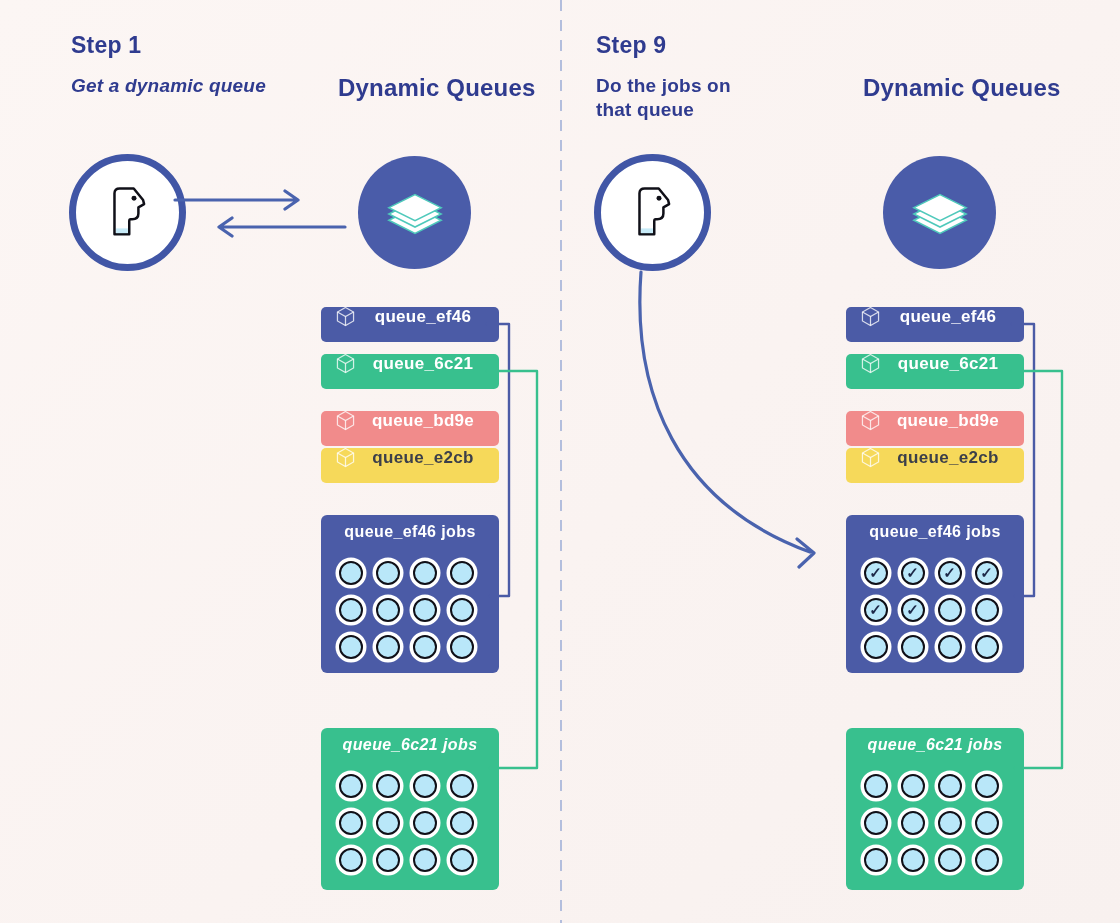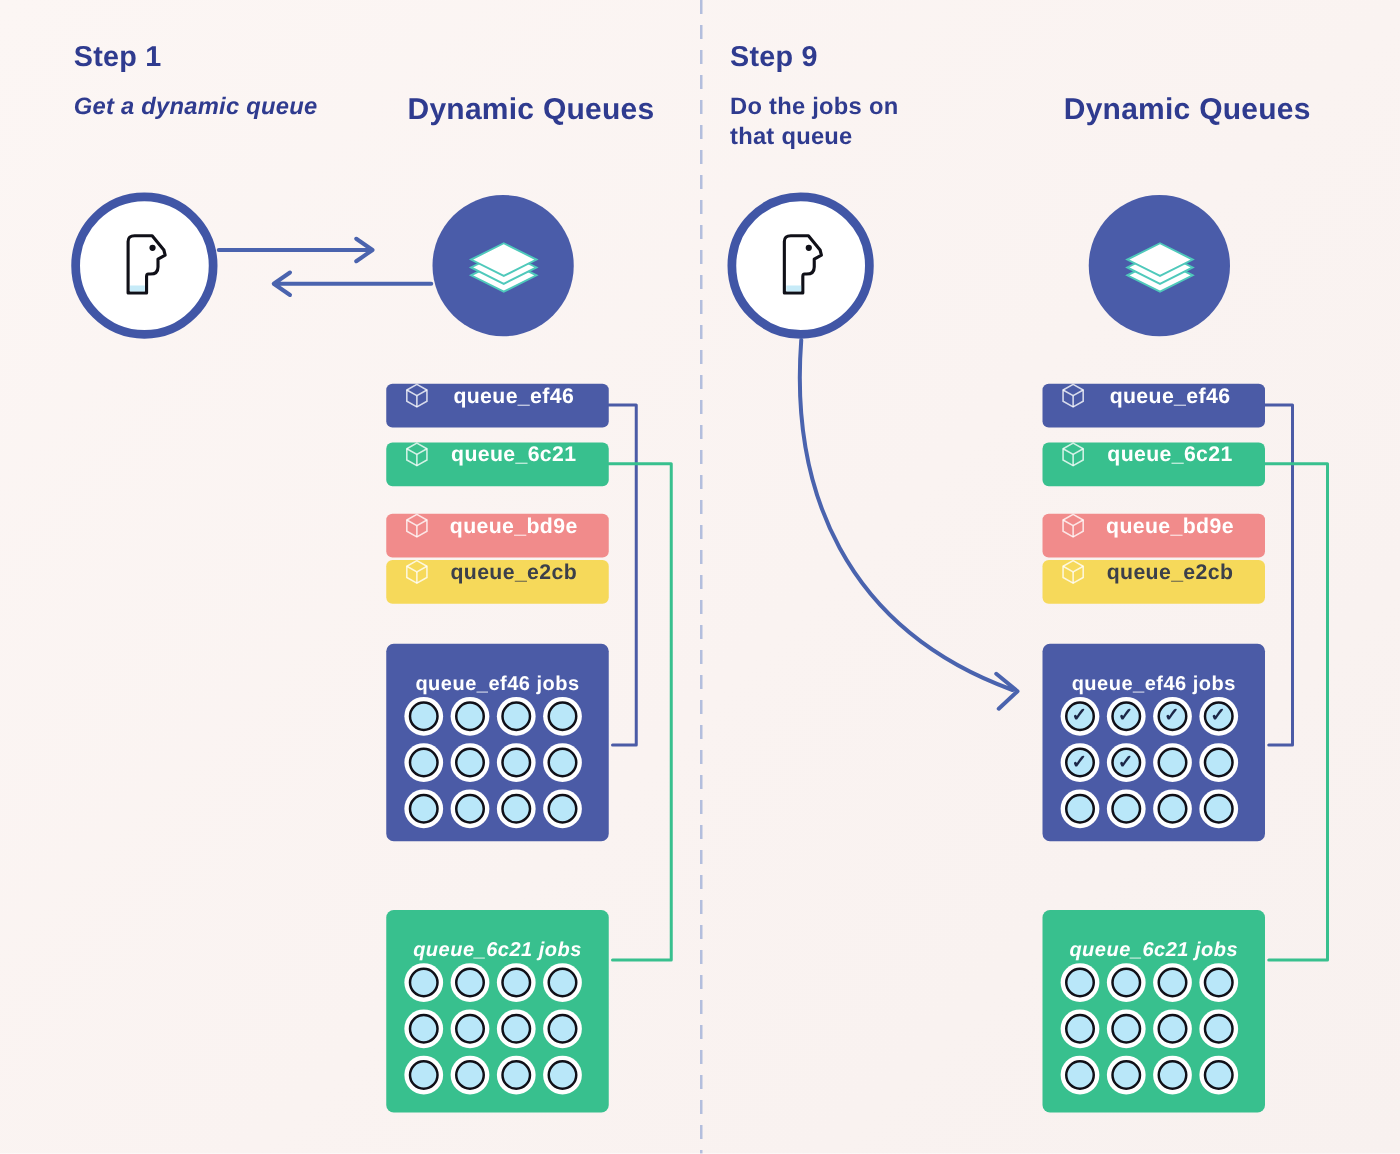--- a/index.html
+++ b/index.html
@@ -2,21 +2,21 @@
 <html><head>
 <meta charset="utf-8">
 <style>
   html,body{margin:0;padding:0;}
   #canvas{
     position:relative;width:1120px;height:923px;overflow:hidden;
     background:linear-gradient(135deg,#fcf6f4 0%,#faf3f1 55%,#f8f1ef 100%);
     font-family:"Liberation Sans", sans-serif;
     -webkit-font-smoothing:antialiased;
   }
-  .step{position:absolute;top:0;width:560px;height:923px;}
+  .step{position:absolute;top:0;width:560px;height:923px;margin-left:12px;}
   #step1{left:0;} #step2{left:525px;}
 
   .step-title{position:absolute;left:59px;top:32px;font-size:23px;font-weight:bold;letter-spacing:.2px;}
   .step-subtitle{position:absolute;left:59px;top:74px;width:160px;font-size:19px;font-weight:bold;line-height:1.26;letter-spacing:.2px;}
   #step1 .step-subtitle{width:240px;}
   .column-title{position:absolute;left:326px;top:74px;font-size:24px;font-weight:bold;letter-spacing:.2px;}
 
   .person-circle{
     position:absolute;left:57px;top:154px;width:103px;height:103px;
     border-radius:50%;background:#fff;border:7px solid #4156a6;
@@ -32,21 +32,21 @@
     display:flex;align-items:center;padding:0 10px 16px 13px;box-sizing:border-box;
     font-size:17px;font-weight:bold;letter-spacing:.3px;
   }
   .queue-label .q-text{flex:1;text-align:center;}
   .q0{top:307px}.q1{top:354px}.q2{top:411px}.q3{top:448px}
 
   .job-box{
     position:absolute;left:309px;width:178px;border-radius:6px;color:#fff;
   }
   .jb0{top:515px;height:158px;} .jb1{top:728px;height:162px;font-style:italic;}
-  .job-title{padding-top:24px;text-align:center;font-size:16px;font-weight:bold;letter-spacing:.4px;}
+  .job-title{padding-top:8px;text-align:center;font-size:16px;font-weight:bold;letter-spacing:.4px;}
   .job-grid{
     position:absolute;left:11px;top:39px;
     display:grid;grid-template-columns:repeat(4,37px);grid-auto-rows:37px;
     place-items:center;
   }
   .job-circle{
     width:20px;height:20px;border-radius:50%;
     background:#b9e7f9;border:2.5px solid #101018;box-shadow:0 0 0 3.5px #ffffff;
     display:flex;align-items:center;justify-content:center;
   }

